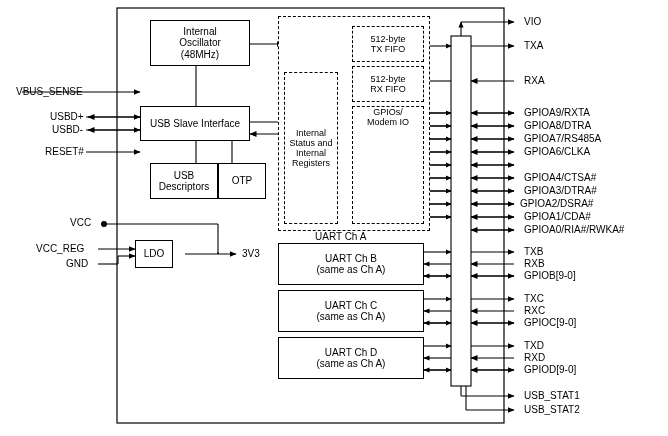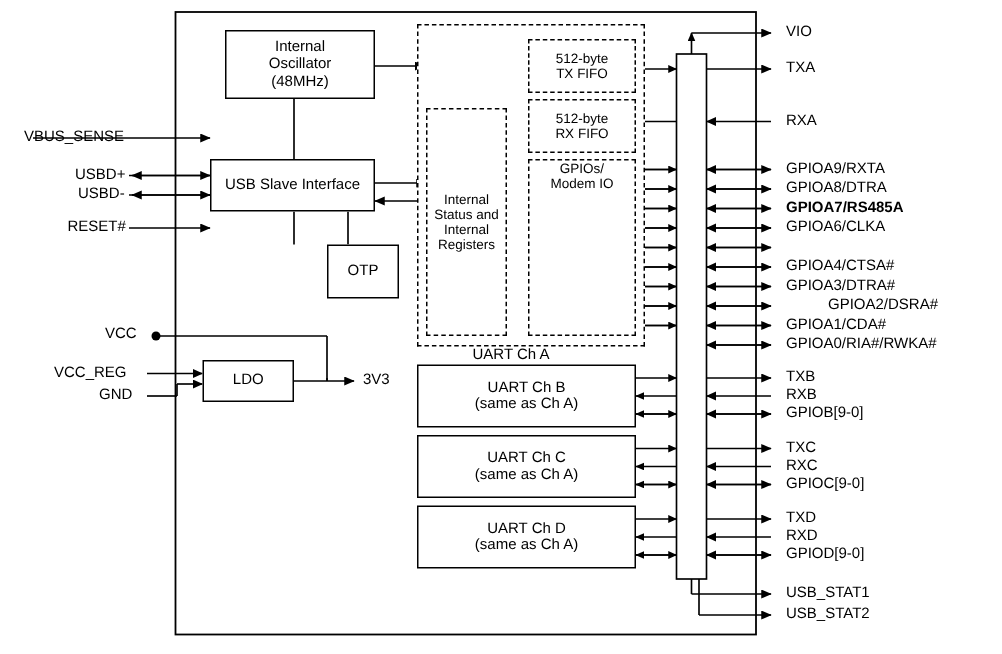--- a/index.html
+++ b/index.html
@@ -212,26 +212,30 @@
   <div class="box multi t10" style="left:150px; top:20px; width:100px; height:46px;">
     <span>Internal</span>
     <span>Oscillator</span>
     <span>(48MHz)</span>
   </div>
 
   <div class="box t10" style="left:140px; top:106px; width:110px; height:35px;">
     <span>USB Slave Interface</span>
   </div>
 
+  <div class="box multi t10" style="left:150px; top:163px; width:68px; height:36px;">
+    <span>USB</span>
+    <span>Descriptors</span>
+  </div>
 
   <div class="box t10" style="left:218px; top:163px; width:48px; height:36px;">
     <span>OTP</span>
   </div>
 
-  <div class="box t10" style="left:135px; top:240px; width:61px; height:28px;">
+  <div class="box t10" style="left:135px; top:240px; width:38px; height:28px;">
     <span>LDO</span>
   </div>
 
 
   <div class="dash multi t9" style="left:352px; top:26px; width:72px; height:36px; display:flex; align-items:center; justify-content:center;">
     <span>512-byte</span>
     <span>TX FIFO</span>
   </div>
 
   <div class="dash multi t9" style="left:352px; top:66px; width:72px; height:36px; display:flex; align-items:center; justify-content:center;">
@@ -277,25 +281,25 @@
   <div class="lbl t10" style="left:66px; top:258px;">GND</div>
 
   <div class="lbl t10" style="left:242px; top:248px;">3V3</div>
 
   <div class="lbl t10" style="left:524px; top:16px;">VIO</div>
   <div class="lbl t10" style="left:524px; top:40px;">TXA</div>
   <div class="lbl t10" style="left:524px; top:75px;">RXA</div>
 
   <div class="lbl t10" style="left:524px; top:107px;">GPIOA9/RXTA</div>
   <div class="lbl t10" style="left:524px; top:120px;">GPIOA8/DTRA</div>
-  <div class="lbl t10" style="left:524px; top:133px;font-weight:bold;">GPIOA7/RS485A</div>
+  <div class="lbl t10" style="left:524px; top:133px;">GPIOA7/RS485A</div>
   <div class="lbl t10" style="left:524px; top:146px;">GPIOA6/CLKA</div>
   <div class="lbl t10" style="left:524px; top:172px;">GPIOA4/CTSA#</div>
   <div class="lbl t10" style="left:524px; top:185px;">GPIOA3/DTRA#</div>
-  <div class="lbl t10" style="left:552px; top:198px;">GPIOA2/DSRA#</div>
+  <div class="lbl t10" style="left:520px; top:198px;">GPIOA2/DSRA#</div>
   <div class="lbl t10" style="left:524px; top:211px;">GPIOA1/CDA#</div>
   <div class="lbl t10" style="left:524px; top:224px;">GPIOA0/RIA#/RWKA#</div>
 
   <div class="lbl t10" style="left:524px; top:246px;">TXB</div>
   <div class="lbl t10" style="left:524px; top:258px;">RXB</div>
   <div class="lbl t10" style="left:524px; top:270px;">GPIOB[9-0]</div>
 
   <div class="lbl t10" style="left:524px; top:293px;">TXC</div>
   <div class="lbl t10" style="left:524px; top:305px;">RXC</div>
   <div class="lbl t10" style="left:524px; top:317px;">GPIOC[9-0]</div>

